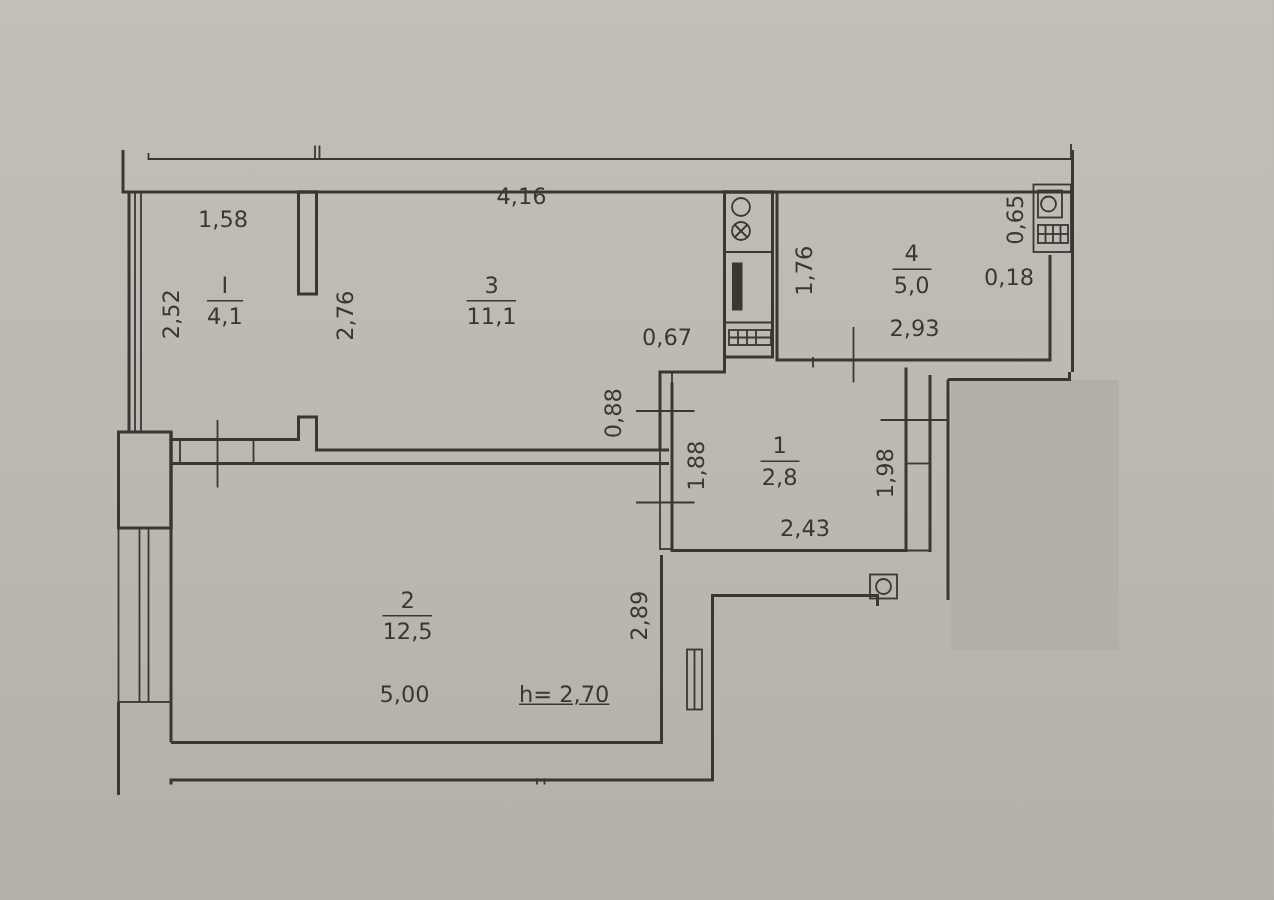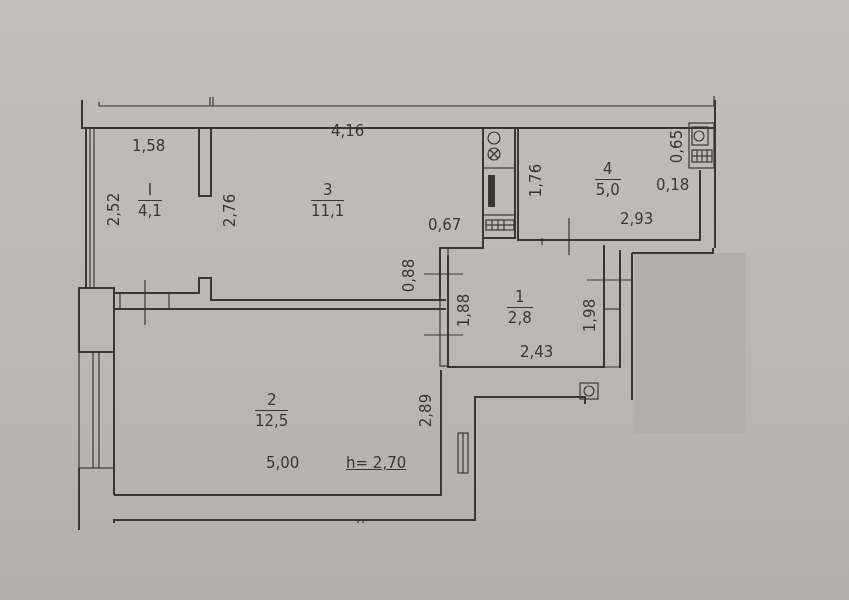--- a/index.html
+++ b/index.html
@@ -138,24 +138,24 @@
   <span class="area">2,8</span>
 </div>
 <div class="room" style="left:255px;top:393px;">
   <span class="num">2</span>
   <span class="area">12,5</span>
 </div>
 
 <span class="lbl" style="left:132px;top:139px;">1,58</span>
 <span class="lbl" style="left:331px;top:124px;">4,16</span>
 <span class="lbl" style="left:428px;top:218px;">0,67</span>
-<span class="lbl" style="left:620px;top:212px;">2,93</span>
+<span class="lbl" style="left:593px;top:212px;">2,93</span>
 <span class="lbl" style="left:656px;top:178px;text-align:center;">0,18</span>
 <span class="lbl" style="left:520px;top:345px;">2,43</span>
-<span class="lbl" style="left:253px;top:456px;margin-left:13px;">5,00</span>
+<span class="lbl" style="left:253px;top:456px;">5,00</span>
 <span class="lbl" style="left:346px;top:456px;text-decoration:underline;">h= 2,70</span>
 
 <span class="lbl rot" style="left:98px;top:202px;">2,52</span>
 <span class="lbl rot" style="left:214px;top:203px;">2,76</span>
 <span class="lbl rot" style="left:520px;top:173px;">1,76</span>
 <span class="lbl rot" style="left:661px;top:139px;">0,65</span>
 <span class="lbl rot" style="left:393px;top:268px;">0,88</span>
 <span class="lbl rot" style="left:448px;top:303px;">1,88</span>
 <span class="lbl rot" style="left:574px;top:308px;">1,98</span>
 <span class="lbl rot" style="left:410px;top:403px;">2,89</span>

